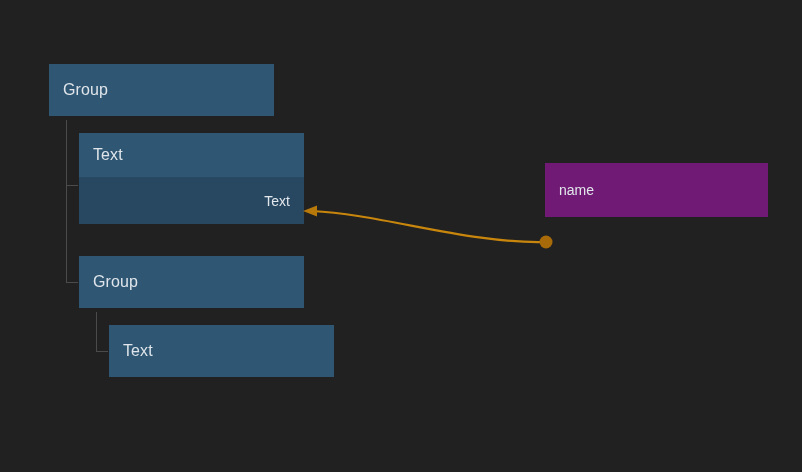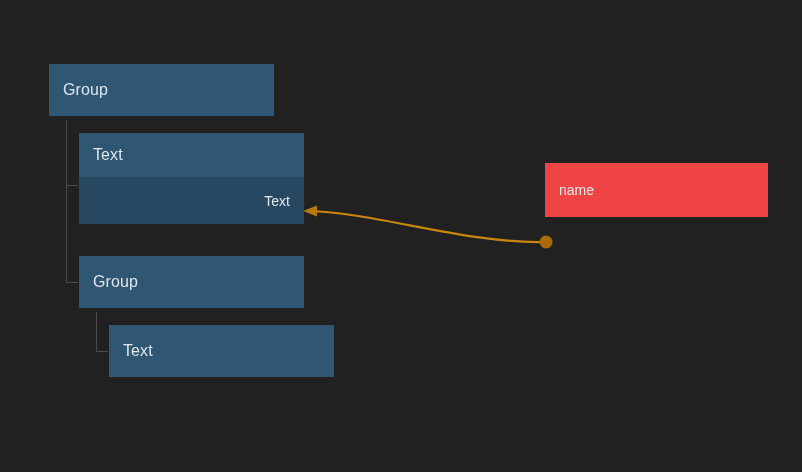--- a/index.html
+++ b/index.html
@@ -46,21 +46,21 @@
     color: #e2e7ec;
     white-space: nowrap;
   }
 
   
   .node.blue .node-header { background: #2f5673; }
   .node.blue .node-row    { background: #284862; }
 
   
   .node.green .node-header { background: #6e8446; }
-  .node.green .node-row    { background: #ef4444; }
+  .node.green .node-row    { background: #701a75; }
 
   .row-right { justify-content: flex-end; text-align: right; }
   .row-left  { justify-content: flex-start; }
 
   
   .tree-line {
     position: absolute;
     background: #4b4b4b;
   }
   .tree-line.v { width: 1px; }

